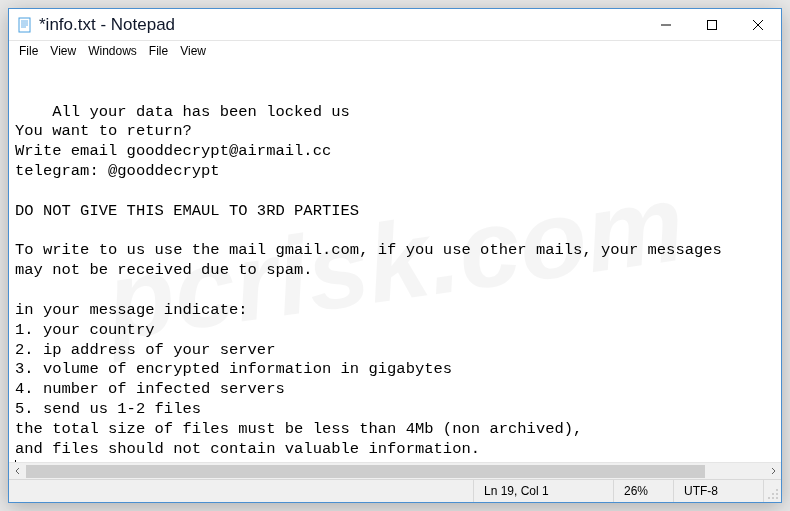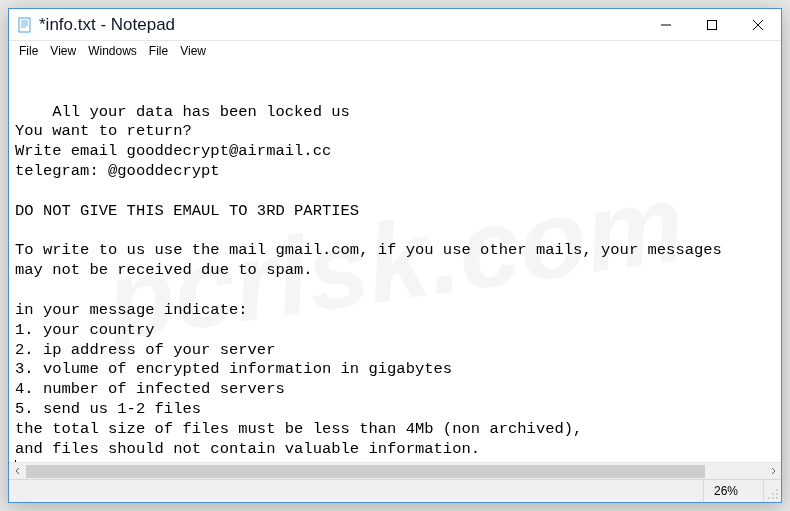--- a/index.html
+++ b/index.html
@@ -223,21 +223,23 @@
     </div>
     <div class="hscroll-arrow">
       <svg width="8" height="8" viewBox="0 0 8 8">
           <polyline points="3,1 6,4 3,7" fill="none" stroke="#606060" stroke-width="1"></polyline>
         </svg>
     </div>
   </div>
 
   <div class="statusbar">
     <div class="status-spacer"></div>
+    <div class="status-cell" style="min-width:140px">Ln 19, Col 1</div>
     <div class="status-cell" style="min-width:60px">26%</div>
+    <div class="status-cell" style="min-width:90px">UTF-8</div>
     <div class="status-grip">
       <svg width="12" height="12" viewBox="0 0 12 12">
         <circle cx="10" cy="2" r="0.8" fill="#a0a0a0"></circle>
         <circle cx="6" cy="6" r="0.8" fill="#a0a0a0"></circle>
           <circle cx="10" cy="6" r="0.8" fill="#a0a0a0"></circle>
         <circle cx="2" cy="10" r="0.8" fill="#a0a0a0"></circle>
           <circle cx="6" cy="10" r="0.8" fill="#a0a0a0"></circle>
           <circle cx="10" cy="10" r="0.8" fill="#a0a0a0"></circle>
       </svg>
     </div>

